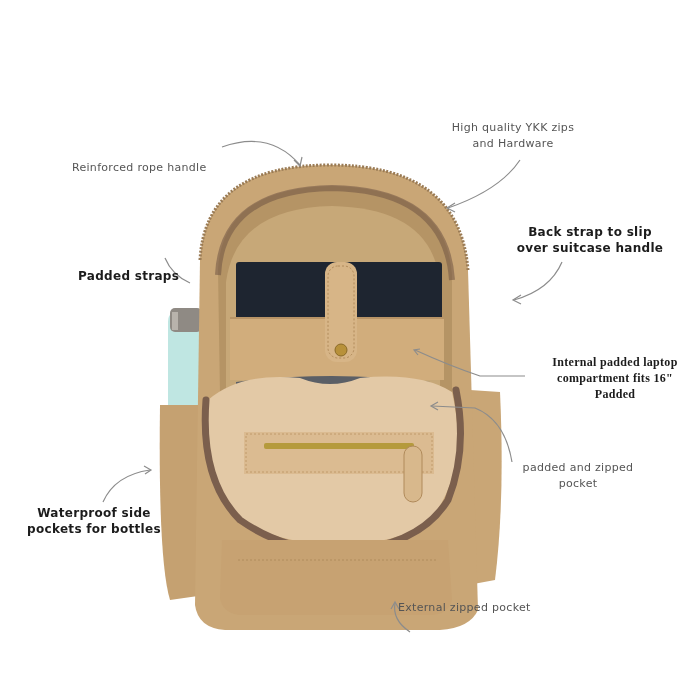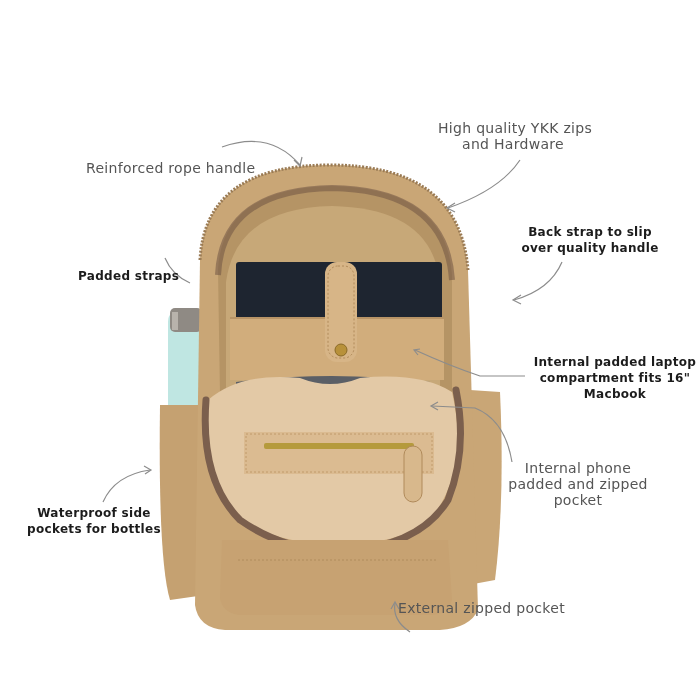--- a/index.html
+++ b/index.html
@@ -1,19 +1,19 @@
 <!DOCTYPE html>
 <html><head>
 <meta charset="utf-8">
 <style>
   html, body { margin: 0; padding: 0; background: #ffffff; }
   body { width: 700px; height: 700px; position: relative; overflow: hidden;
          font-family: "DejaVu Sans", "Liberation Sans", sans-serif; }
   .stage { position: absolute; left: 0; top: 0; width: 700px; height: 700px; }
-  .label { position: absolute; text-align: center; color: #555555; font-size: 14px; line-height: 16px; letter-spacing: 0.3px; }
+  .label { position: absolute; text-align: center; color: #555555; font-size: 11px; line-height: 16px; letter-spacing: 0.3px; }
   .label.bold { color: #1c1c1c; font-weight: bold; font-size: 12px; }
   .label span { display: block; white-space: nowrap; }
   svg.art { position: absolute; left: 0; top: 0; }
 </style>
 </head>
 <body>
 
 <div class="stage">
 
   <svg class="art" width="700" height="700" viewBox="0 0 700 700">
@@ -71,46 +71,45 @@
       <path d="M420 349 L414 350 L418 355"></path>
       <path d="M512 462 Q505 420 475 408 L432 406"></path>
       <path d="M438 402 L431 406 L438 410"></path>
       <path d="M103 502 Q115 475 150 470"></path>
       <path d="M144 466 L151 470 L145 474"></path>
       <path d="M410 632 Q392 620 395 603"></path>
       <path d="M391 609 L395 602 L399 609"></path>
     </g>
   </svg>
 
-  <div class="label" style="left:86px; top:160px;">
+  <div class="label" style="left:72px; top:160px;">
     <span>Reinforced rope handle</span>
   </div>
 
   <div class="label bold" style="left:78px; top:232px;margin-top:36px;">
     <span>Padded straps</span>
   </div>
 
   <div class="label" style="left:438px; top:120px; width:150px;">
     <span>High quality YKK zips</span>
     <span>and Hardware</span>
   </div>
 
   <div class="label bold" style="left:515px; top:224px; width:150px;text-align:center;">
     <span>Back strap to slip</span>
-    <span>over quality handle</span>
+    <span>over suitcase handle</span>
   </div>
 
-  <div class="label bold" style="left:530px; top:354px; width:170px;">
+  <div class="label bold" style="left:530px; top:354px; width:170px;font-family:Liberation Serif, serif;">
     <span>Internal padded laptop</span>
     <span>compartment fits 16"</span>
-    <span>Macbook</span>
+    <span>Padded</span>
   </div>
 
   <div class="label" style="left:508px; top:460px; width:140px;">
-    <span>Internal phone</span>
     <span>padded and zipped</span>
     <span>pocket</span>
   </div>
 
   <div class="label bold" style="left:24px; top:505px; width:140px;">
     <span>Waterproof side</span>
     <span>pockets for bottles</span>
   </div>
 
   <div class="label" style="left:398px; top:600px;">

